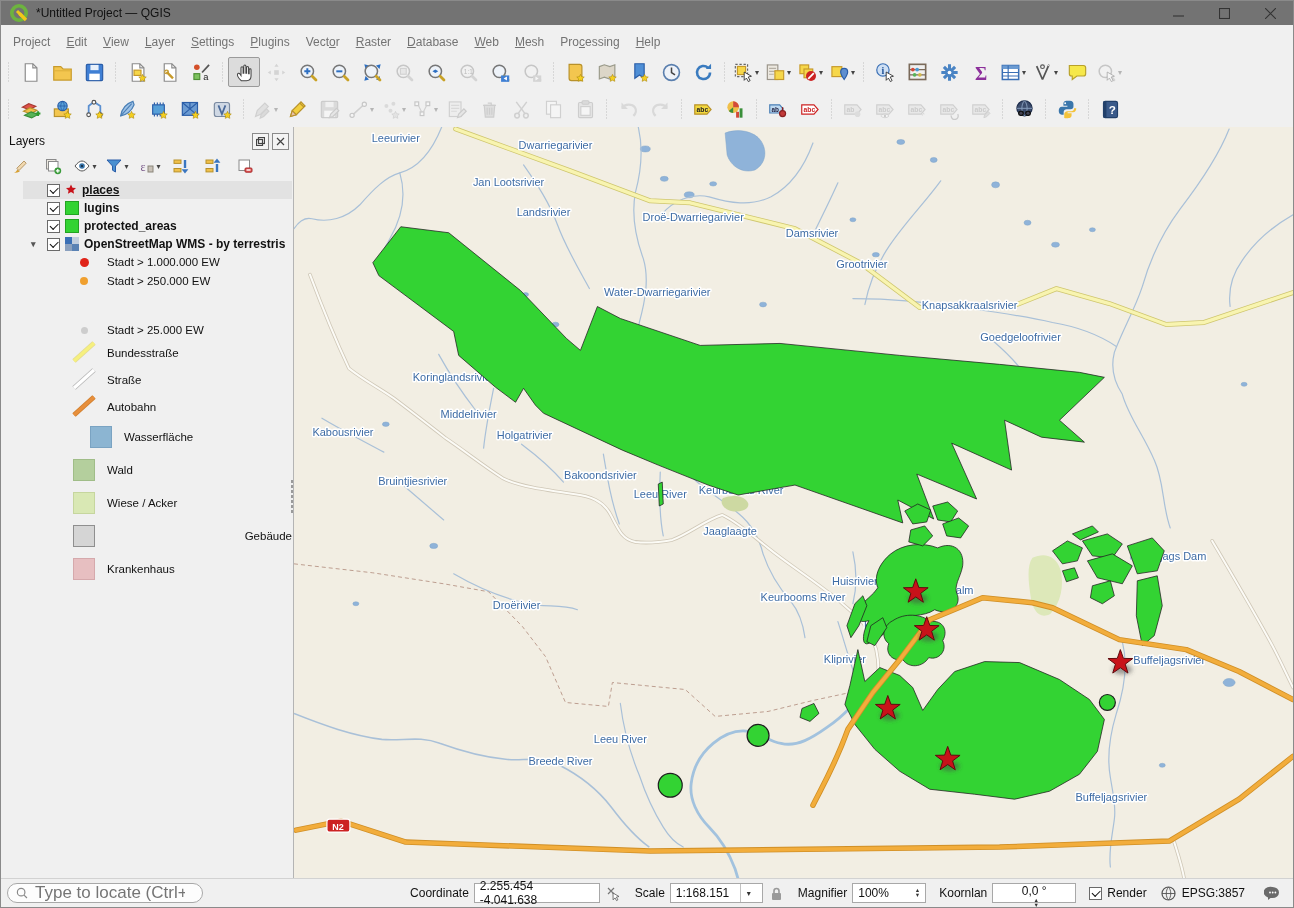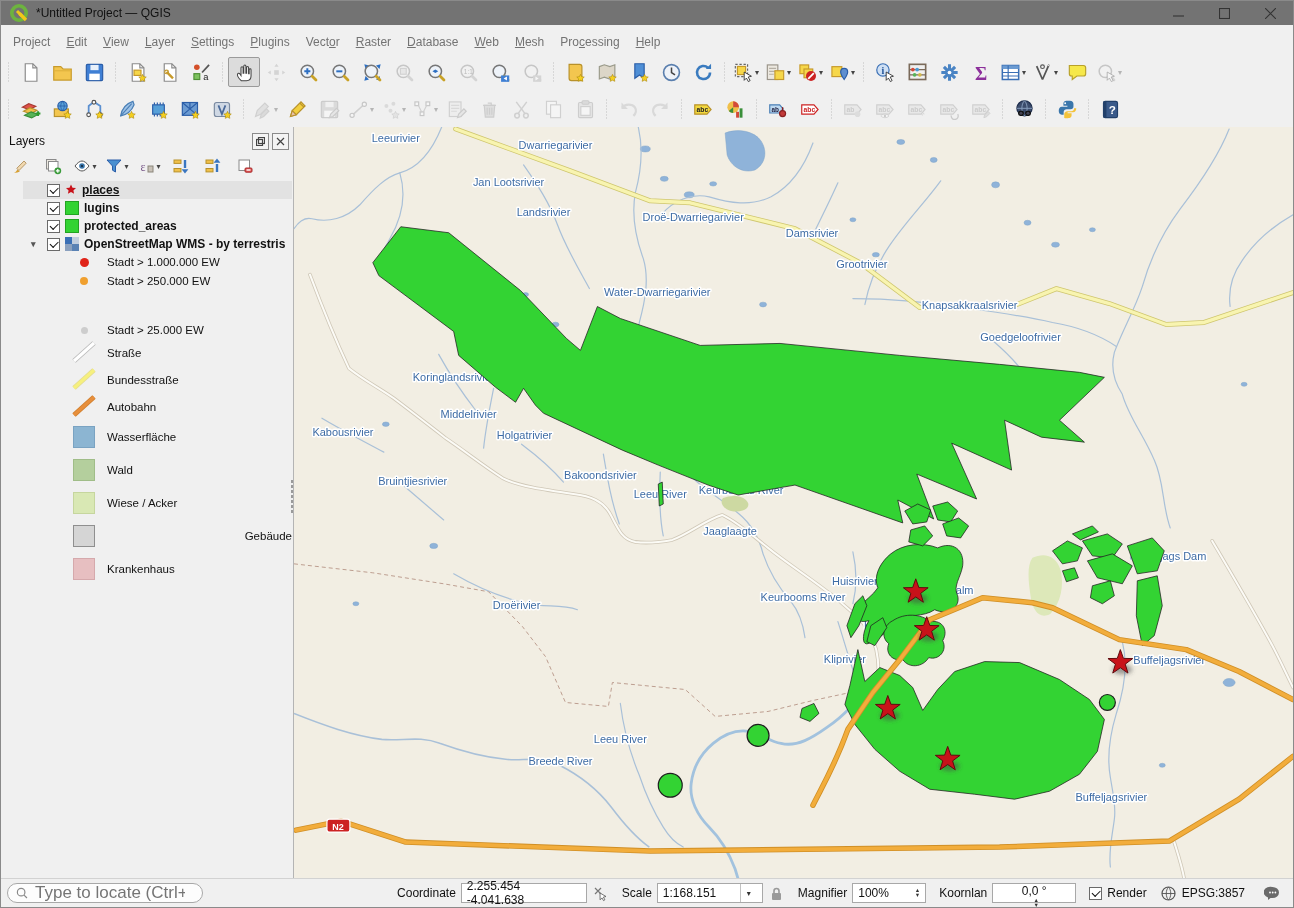--- a/index.html
+++ b/index.html
@@ -722,40 +722,40 @@
             <span>Stadt &gt; 250.000 EW</span>
           </div>
           <div class="legrow" style="height: 18.5px; margin-top: 31px;">
             <span class="sw" style="width:26px;display:flex;justify-content:center;">
               <span style="width:7px;height:7px;border-radius:50%;background:#cdcdcd;"></span>
             </span>
             <span>Stadt &gt; 25.000 EW</span>
           </div>
           <div class="legrow" style="height: 27px;">
             <span class="sw"><svg width="26" height="24" viewBox="0 0 26 24">
+                <path d="M3 21L23 3" stroke="#e3dc93" stroke-width="5"></path>
+                <path d="M3 21L23 3" stroke="#f6f07e" stroke-width="3.2"></path>
+              </svg></span>
+            <span>Bundesstraße</span>
+          </div>
+          <div class="legrow" style="height: 27px;">
+            <span class="sw"><svg width="26" height="24" viewBox="0 0 26 24">
                 <path d="M3 21L23 3" stroke="#b9b9b9" stroke-width="5"></path>
                 <path d="M3 21L23 3" stroke="#ffffff" stroke-width="3.2"></path>
               </svg></span>
             <span>Straße</span>
-          </div>
-          <div class="legrow" style="height: 27px;">
-            <span class="sw"><svg width="26" height="24" viewBox="0 0 26 24">
-                <path d="M3 21L23 3" stroke="#e3dc93" stroke-width="5"></path>
-                <path d="M3 21L23 3" stroke="#f6f07e" stroke-width="3.2"></path>
-              </svg></span>
-            <span>Bundesstraße</span>
           </div>
           <div class="legrow" style="height: 27px;">
             <span class="sw"><svg width="26" height="24" viewBox="0 0 26 24">
                 <path d="M3 21L23 3" stroke="#d07f2e" stroke-width="5"></path>
                 <path d="M3 21L23 3" stroke="#e78f3c" stroke-width="3.2"></path>
               </svg></span>
             <span>Autobahn</span>
           </div>
-          <div class="legrow" style="height: 33px;">
+          <div class="legrow" style="height: 33px; margin-left: 17px;">
             <span class="sw" style="width:26px;display:flex;justify-content:center;">
               <span style="width:22px;height:22px;background:#8cb5d2;border:1px solid #7aa3c2;box-sizing:border-box;"></span>
             </span>
             <span>Wasserfläche</span>
           </div>
           <div class="legrow" style="height: 33px;">
             <span class="sw" style="width:26px;display:flex;justify-content:center;">
               <span style="width:22px;height:22px;background:#b4cf9d;border:1px solid #a0bd88;box-sizing:border-box;"></span>
             </span>
             <span>Wald</span>
@@ -976,21 +976,21 @@
     <div class="sbox" style="width:126px;justify-content:center;">
         <span>2.255.454  -4.041.638</span>
       </div>
     <span class="sicon">
       <svg viewBox="0 0 17 17">
           <path d="M3 3l6 6M9 3L3 9" stroke="#777" stroke-width="1.2"></path>
           <path d="M8 8l6 3.5-2.6.6 1.5 2.7-1.4.8-1.5-2.7-1.9 1.9z" fill="#fff" stroke="#555" stroke-width="0.8"></path>
         </svg>
     </span>
     <span class="slabel">Scale</span>
-    <div class="sbox" style="width:106px;">
+    <div class="sbox" style="width:93px;">
       <span style="flex:1;">1:168.151</span>
       <span class="combo-arrow">▾</span>
     </div>
     <span class="sicon">
       <svg viewBox="0 0 17 17">
           <rect x="4" y="8" width="9" height="7" rx="1" fill="#9a9a9a"></rect>
           <path d="M6 8V6a2.5 2.5 0 015 0v2" fill="none" stroke="#9a9a9a" stroke-width="1.6"></path>
         </svg>
     </span>
     <span class="slabel">Magnifier</span>

